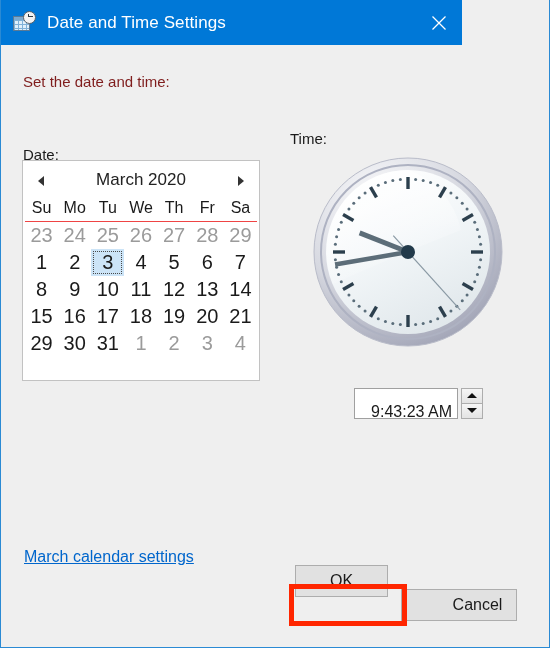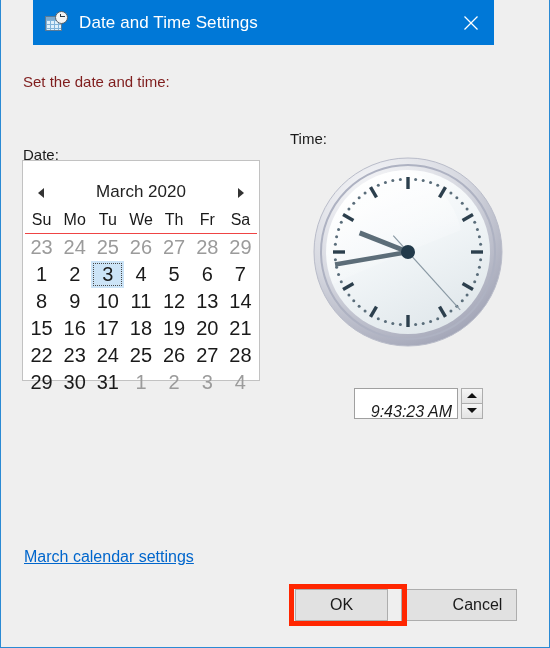--- a/index.html
+++ b/index.html
@@ -22,21 +22,20 @@
   }
 
   
   #titlebar {
     position: absolute;
     left: 0; top: 0;
     width: 461px; height: 45px;
     background: #0078d7;
     display: flex;
     align-items: center;
-    margin-left: 32px;
   }
   #title-icon {
     width: 22px; height: 22px;
     margin-left: 12px;
     position: relative;
     flex: 0 0 auto;
   }
   #title-icon .cal-body {
     position: absolute;
     left: 0; top: 4px;
@@ -125,21 +124,21 @@
     background: #ffffff;
     border: 1px solid #c2c2c2;
     box-sizing: border-box;
   }
   #cal-header {
     position: relative;
     height: 30px;
     display: flex;
     align-items: center;
     justify-content: center;
-    margin-top: 16px;
+    margin-top: 4px;
     text-align: right;
   }
   #cal-month {
     font-size: 17px;
     color: #222222;
     white-space: nowrap;
   }
   .cal-nav {
     position: absolute;
     top: 8px;
@@ -216,21 +215,20 @@
     height: 31px;
     box-sizing: border-box;
     border: 1px solid #a0a0a0;
     background: #ffffff;
     font-family: "Liberation Sans", sans-serif;
     font-size: 16px;
     color: #1a1a1a;
     text-align: right;
     padding: 16px 5px 0 0;
     outline: none;
-    font-style: italic;
   }
   #time-spinner {
     margin-left: 3px;
     width: 22px;
     display: flex;
     flex-direction: column;
   }
   .spin-btn {
     flex: 1 1 50%;
     background: linear-gradient(to bottom, #f6f6f6, #e3e3e3);
@@ -274,21 +272,21 @@
     border: 1px solid #adadad;
     box-sizing: border-box;
     font-family: "Liberation Sans", sans-serif;
     font-size: 16px;
     color: #1a1a1a;
     display: flex;
     align-items: center;
     justify-content: center;
     cursor: default;
   }
-  #ok-button { left: 294px; top: 589px; width: 93px; text-align: center; }
+  #ok-button { left: 294px; top: 565px; width: 93px; text-align: center; }
   #cancel-button { left: 400px; top: 589px; width: 116px; padding-left: 37px; }
 
   #ok-highlight {
     position: absolute;
     left: 288px; top: 584px;
     width: 118px; height: 42px;
     border: 5px solid #ff2600;
     box-sizing: border-box;
     pointer-events: none;
   }
@@ -373,29 +371,20 @@
             <td>14</td>
           </tr>
           <tr>
             <td>15</td>
             <td>16</td>
             <td>17</td>
             <td>18</td>
             <td>19</td>
             <td>20</td>
             <td>21</td>
-          </tr>
-          <tr>
-            <td>22</td>
-            <td>23</td>
-            <td>24</td>
-            <td>25</td>
-            <td>26</td>
-            <td>27</td>
-            <td>28</td>
           </tr>
           <tr>
             <td>29</td>
             <td>30</td>
             <td>31</td>
             <td class="other">1</td>
             <td class="other">2</td>
             <td class="other">3</td>
             <td class="other">4</td>
           </tr>

